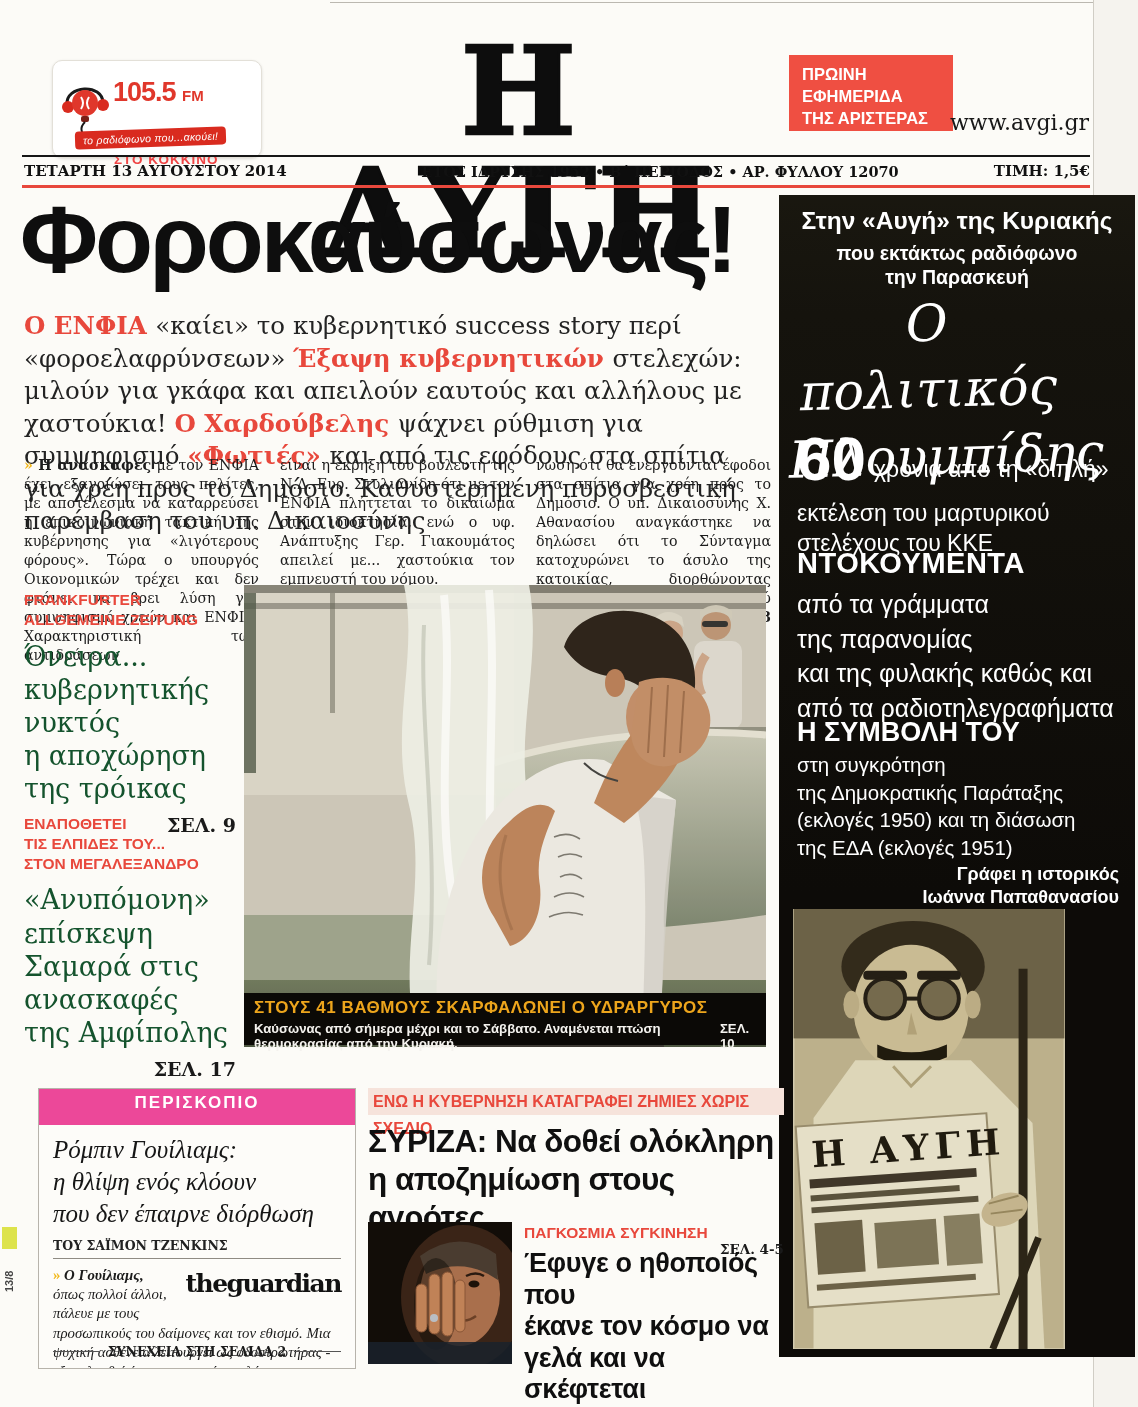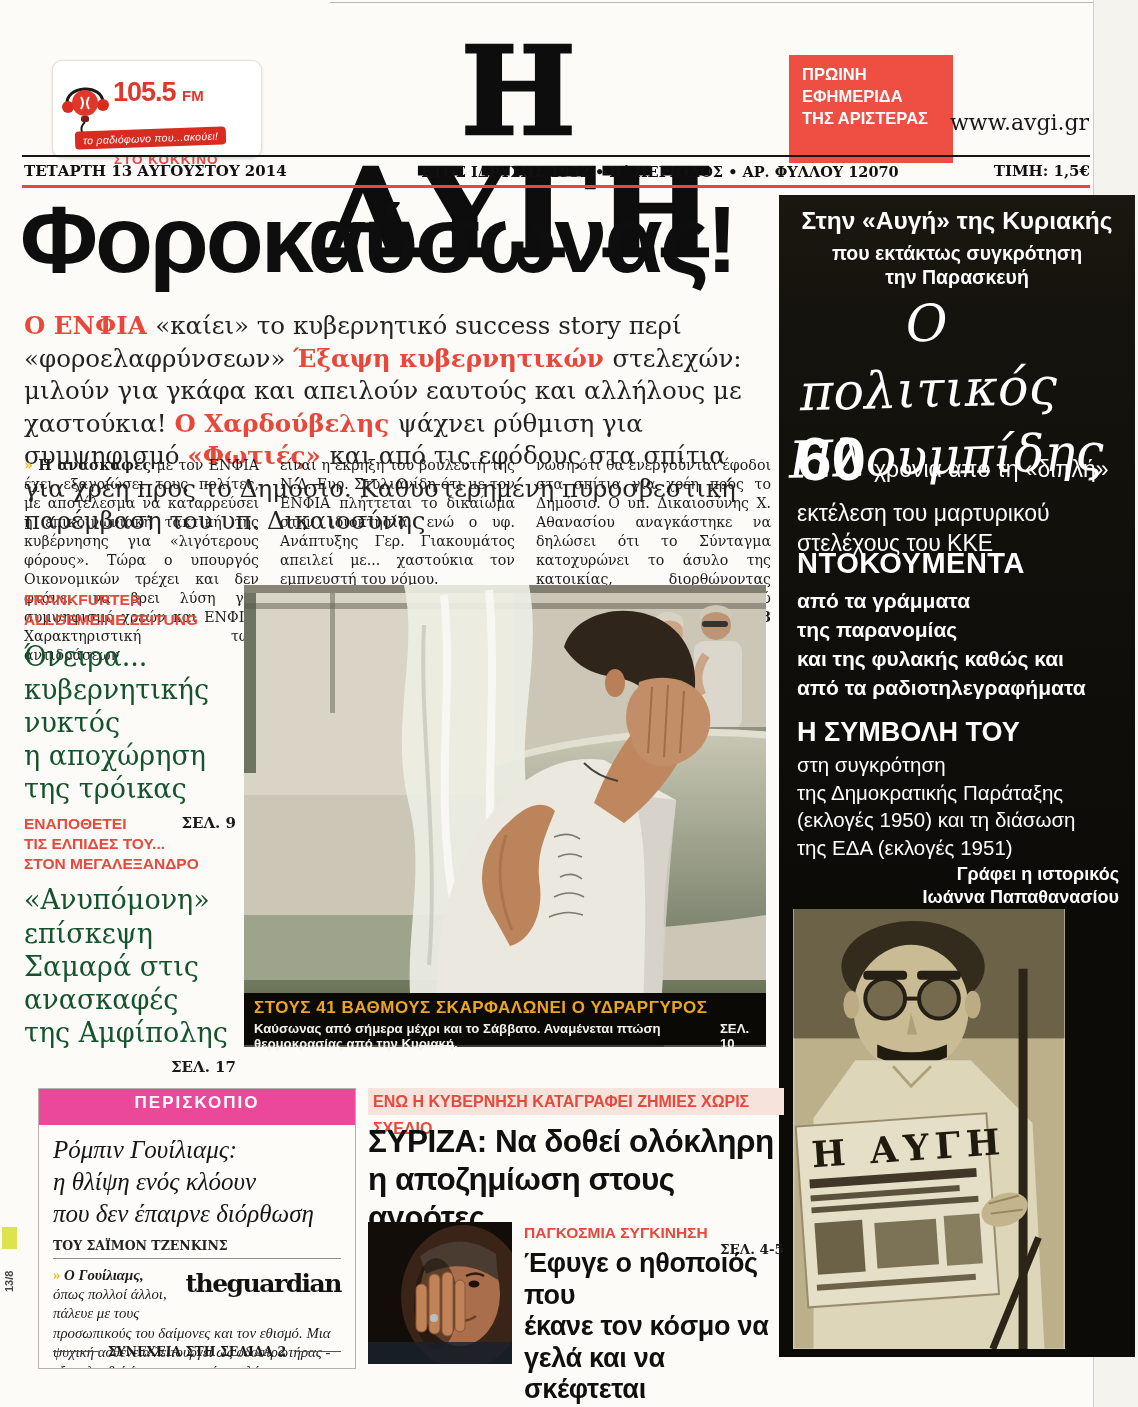--- a/index.html
+++ b/index.html
@@ -21,21 +21,21 @@
                border-radius:10px;box-shadow:0 1px 3px rgba(0,0,0,.12);}
   .radio-icon{left:6px;top:14px;}
   .radio-freq{left:60px;top:16px;font-size:27px;font-weight:bold;color:#e0372b;letter-spacing:-1px;}
   .radio-fm{font-size:15px;letter-spacing:0;}
   .radio-sub{left:61px;top:47px;font-size:13.5px;font-weight:bold;color:#ef4444;letter-spacing:1px;margin-top:44px;}
   .radio-ribbon{left:22px;top:68px;background:#d92b1f;color:#fff;font-style:italic;font-size:10.5px;
                 padding:3px 8px;border-radius:4px;transform:rotate(-2deg);letter-spacing:.3px;}
   .masthead{left:262px;top:30px;width:515px;text-align:center;font-family:"DejaVu Serif",serif;
             font-weight:bold;font-size:122px;line-height:1;color:#0d0d0d;letter-spacing:2px;
             -webkit-text-stroke:2.5px #0d0d0d;}
-  .tagline-box{left:789px;top:55px;width:164px;height:108px;background:#ef4f42;color:#fff;
+  .tagline-box{left:789px;top:55px;width:164px;height:76px;background:#ef4f42;color:#fff;
                font-weight:bold;font-size:16.5px;line-height:1.32;padding:9px 0 11px 13px;box-sizing:border-box;}
   .website{left:950px;top:110px;width:140px;font-family:"DejaVu Serif",serif;font-size:22px;color:#181818;}
   .rule-black{left:22px;top:155px;width:1068px;height:2px;background:#161616;}
   .date-line{left:24px;top:162px;font-family:"DejaVu Serif",serif;font-weight:bold;font-size:15px;color:#111;}
   .issue-line{left:400px;top:163px;width:520px;text-align:center;font-family:"DejaVu Serif",serif;
               font-weight:bold;font-size:14.5px;color:#111;}
   .price-line{left:930px;top:162px;width:160px;text-align:right;font-family:"DejaVu Serif",serif;
               font-weight:bold;font-size:15px;color:#111;}
   .rule-red{left:22px;top:185px;width:1068px;height:3px;background:#e8483c;}
 
@@ -50,21 +50,21 @@
   .cols>div{flex:1;}
   .marker{color:#f2b718;font-weight:bold;}
   .pageref-inline{display:block;text-align:right;font-weight:bold;margin-top:-19px;}
 
   
   .rail{width:212px;}
   .rail1{left:24px;top:590px;}
   .rail2{left:24px;top:814px;}
   .rail .kicker{font-size:15.5px;font-weight:bold;color:#e8483c;line-height:1.28;}
   .rail .title{font-family:"DejaVu Serif",serif;font-size:27px;line-height:1.23;color:#14532d;margin-top:10px;}
-  .rail .pageref{text-align:right;font-family:"DejaVu Serif",serif;font-weight:bold;font-size:15px;margin-top:8px;}
+  .rail .pageref{text-align:right;font-family:"DejaVu Serif",serif;font-weight:bold;font-size:19px;margin-top:8px;}
 
   
   .main-photo{left:244px;top:585px;width:522px;height:462px;}
   .caption{left:0;right:0;bottom:2px;height:52px;background:#0b0906;padding:5px 10px 0;box-sizing:border-box;}
   .caption-title{font-size:17px;font-weight:bold;letter-spacing:.5px;color:#eda51c;}
   .caption-row{display:flex;justify-content:space-between;margin-top:3px;}
   .caption-text{font-size:13.2px;font-weight:bold;color:#f4f2ee;}
   .caption-page{font-size:13.2px;font-weight:bold;color:#f4f2ee;}
 
   
@@ -72,21 +72,21 @@
          background:linear-gradient(180deg,#24221666 0,#15130d 120px,#0d0b08 60%),#12100b;}
   .p-top{left:0;top:12px;width:100%;text-align:center;font-size:24.5px;font-weight:bold;}
   .p-sub{left:0;top:46px;width:100%;text-align:center;font-size:19.5px;font-weight:bold;line-height:1.25;}
   .p-script{left:8px;top:96px;width:283px;text-align:center;font-family:"DejaVu Serif",serif;
             font-style:italic;font-size:51px;line-height:1.3;transform:rotate(-1.5deg);}
   .p-sixty{left:18px;top:236px;display:flex;align-items:flex-end;}
   .p-sixty-num{font-size:62px;font-weight:bold;line-height:.9;}
   .p-sixty-text{font-size:23px;margin-left:8px;padding-bottom:4px;}
   .p-sixty-sub{left:18px;top:304px;font-size:23px;line-height:1.3;}
   .p-docs-head{left:18px;top:352px;font-size:29px;font-weight:bold;letter-spacing:.5px;}
-  .p-docs{left:18px;top:392px;font-size:21px;line-height:1.38;font-weight:bold;}
+  .p-docs{left:18px;top:392px;font-size:25px;line-height:1.38;}
   .p-sym-head{left:18px;top:522px;font-size:27px;font-weight:bold;}
   .p-sym{left:18px;top:556px;font-size:20.5px;line-height:1.35;}
   .p-author{right:16px;top:668px;text-align:right;font-size:18px;font-weight:bold;line-height:1.3;}
   .p-photo{left:14px;top:714px;width:272px;height:440px;}
 
   
   .periskopio{left:38px;top:1088px;width:318px;height:281px;border:1px solid #b7b3ab;background:#fdfcf9;
               box-sizing:border-box;overflow:hidden;}
   .pk-head{height:36px;background:#ec4899;color:#fff;font-weight:bold;font-size:17px;letter-spacing:2px;
            text-align:center;line-height:27px;}
@@ -277,21 +277,21 @@
       <div class="caption-title">ΣΤΟΥΣ 41 ΒΑΘΜΟΥΣ ΣΚΑΡΦΑΛΩΝΕΙ Ο ΥΔΡΑΡΓΥΡΟΣ</div>
       <div class="caption-row">
         <span class="caption-text">Καύσωνας από σήμερα μέχρι και το Σάββατο. Αναμένεται πτώση θερμοκρασίας από την Κυριακή.</span>
         <span class="caption-page">ΣΕΛ. 10</span>
       </div>
     </div>
   </div>
 
   <div class="abs promo">
     <div class="abs p-top">Στην «Αυγή» της Κυριακής</div>
-    <div class="abs p-sub pre">που εκτάκτως συγκρότηση
+    <div class="abs p-sub pre">που εκτάκτως ραδιόφωνο
 την Παρασκευή</div>
     <div class="abs p-script pre">Ο πολιτικός
 Πλουμπίδης</div>
     <div class="abs p-sixty">
       <span class="p-sixty-num">60</span>
       <span class="p-sixty-text">χρόνια από τη «διπλή»</span>
     </div>
     <div class="abs p-sixty-sub pre">εκτέλεση του μαρτυρικού
 στελέχους του ΚΚΕ</div>
     <div class="abs p-docs-head">ΝΤΟΚΟΥΜΕΝΤΑ</div>

